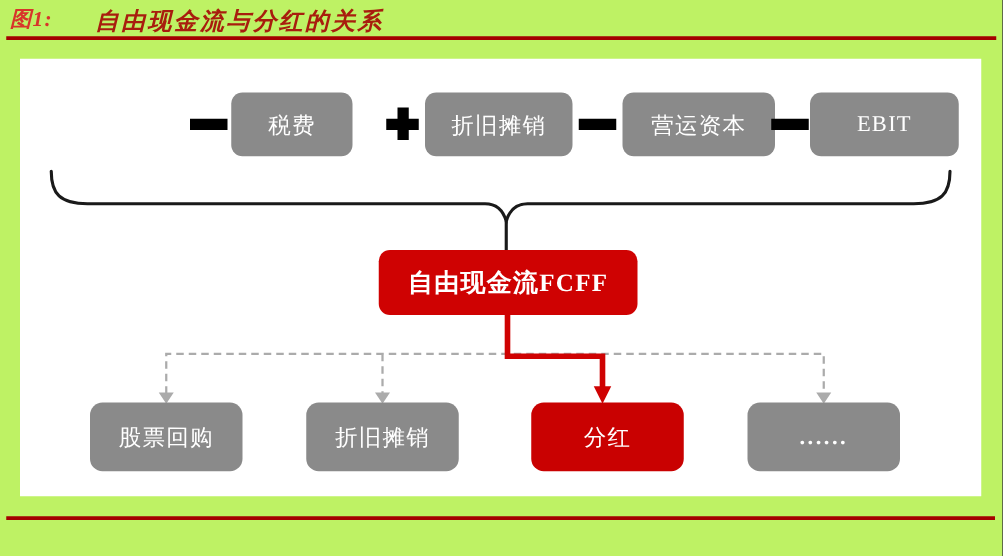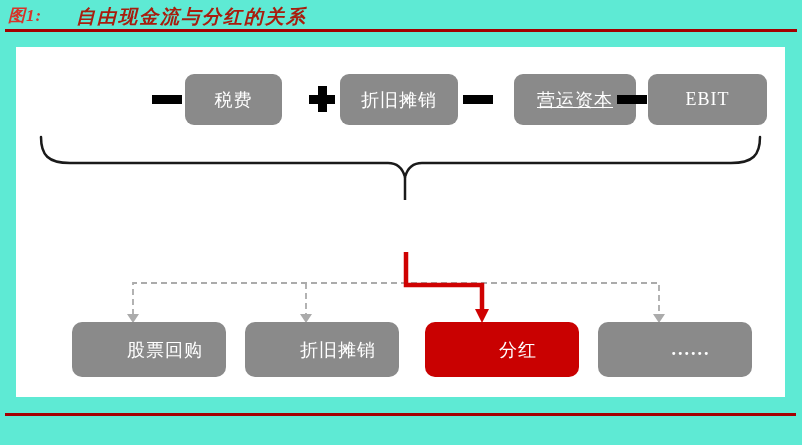--- a/index.html
+++ b/index.html
@@ -1,18 +1,18 @@
 <!DOCTYPE html>
 <html><head>
 <meta charset="utf-8">
 <style>
   html,body{margin:0;padding:0;background:#000;}
   #canvas{
     position:relative;width:802px;height:445px;overflow:hidden;
-    background:#5eead4;font-family:"Liberation Serif","DejaVu Serif",serif;
+    background:#bef264;font-family:"Liberation Serif","DejaVu Serif",serif;
   }
   
   .hdr-label{
     position:absolute;left:8px;top:4px;font-size:17px;font-weight:bold;font-style:italic;
     color:#d8342a;letter-spacing:1px;white-space:nowrap;
   }
   .hdr-title{
     position:absolute;left:76px;top:4px;font-size:19px;font-weight:bold;font-style:italic;
     color:#a81d0e;letter-spacing:2px;white-space:nowrap;
   }
@@ -23,41 +23,41 @@
   .panel{position:absolute;left:16px;top:47px;width:769px;height:350px;background:#ffffff;}
   
   .gbox{
     position:absolute;top:27px;height:51px;border-radius:9px;background:#8a8a8a;
     color:#fff;display:flex;align-items:center;justify-content:center;
     font-size:18px;letter-spacing:1px;white-space:nowrap;
   }
   .b-ebit {left:15px; width:119px;}
   .b-tax  {left:169px;width:97px;}
   .b-da   {left:324px;width:118px;}
-  .b-wc   {left:498px;width:122px;text-decoration:underline;}
+  .b-wc   {left:482px;width:122px;}
   .b-capex{left:632px;width:119px;}
   .op{position:absolute;}
   .op-minus{width:30px;height:9px;background:#000;top:48px;}
   .op-m1{left:136px;} .op-m2{left:447px;} .op-m3{left:601px;}
   .op-plus{left:293px;top:39px;width:26px;height:26px;}
   .op-plus .h{position:absolute;left:0;top:8.5px;width:26px;height:9px;background:#000;}
   .op-plus .v{position:absolute;left:8.5px;top:0;width:9px;height:26px;background:#000;}
   
   .wires{position:absolute;left:0;top:0;width:769px;height:350px;}
   
   .rbox{
     position:absolute;background:#cf0202;color:#fff;border-radius:9px;
     display:flex;align-items:center;justify-content:center;font-weight:bold;white-space:nowrap;
   }
   .b-fcff{left:287px;top:153px;width:207px;height:52px;font-size:20px;letter-spacing:1px;}
   
   .bbox{
     position:absolute;top:275px;height:55px;width:122px;border-radius:10px;background:#8a8a8a;
     color:#fff;display:flex;align-items:center;justify-content:center;
-    font-size:18px;letter-spacing:1px;white-space:nowrap;padding-left:32px;
+    font-size:18px;letter-spacing:1px;white-space:nowrap;
   }
   .b-buyback{left:56px;}
   .b-rd{left:229px;}
   .b-div{left:409px;background:#c90101;font-weight:normal;}
   .b-etc{left:582px;font-weight:bold;letter-spacing:2px;}
 </style>
 </head>
 <body>
 
 <div id="canvas">
@@ -88,20 +88,21 @@
 
       <path d="M 117,268 L 117,236 L 643,236 L 643,268 M 290,236 L 290,268" fill="none" stroke="#ababab" stroke-width="1.8" stroke-dasharray="6 4"></path>
       <polygon points="111,267 123,267 117,276" fill="#ababab"></polygon>
       <polygon points="284,267 296,267 290,276" fill="#ababab"></polygon>
       <polygon points="637,267 649,267 643,276" fill="#ababab"></polygon>
 
       <path d="M 390,205 L 390,238 L 466,238 L 466,264" fill="none" stroke="#cf0202" stroke-width="4.5"></path>
       <polygon points="459,262 473,262 466,276" fill="#cf0202"></polygon>
     </svg>
 
+    <div class="rbox b-fcff">自由现金流FCFF</div>
 
     <div class="bbox b-buyback">股票回购</div>
     <div class="bbox b-rd">折旧摊销</div>
     <div class="bbox b-div">分红</div>
     <div class="bbox b-etc">......</div>
 
   </div>
 
   <div class="rule rule-bottom"></div>
 

